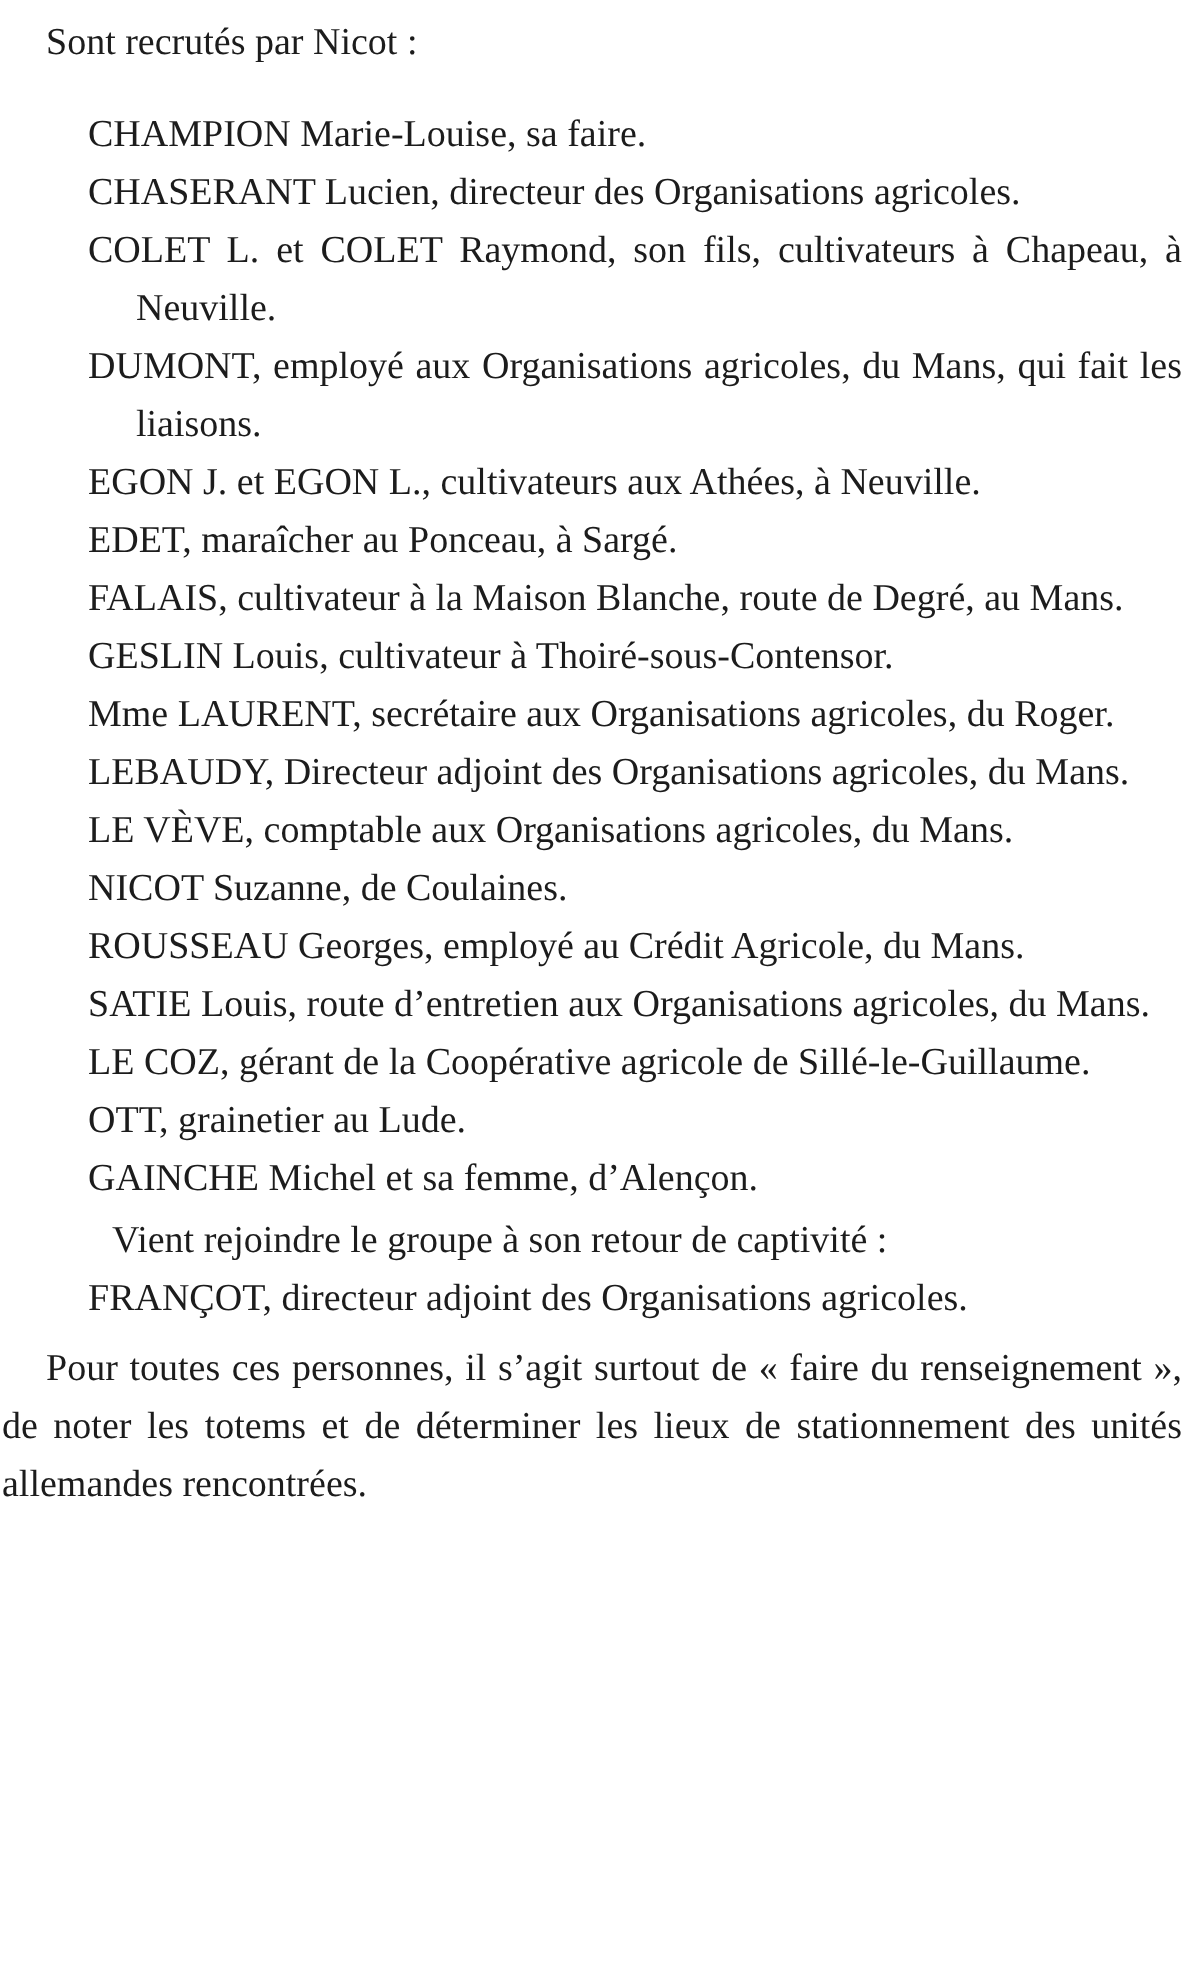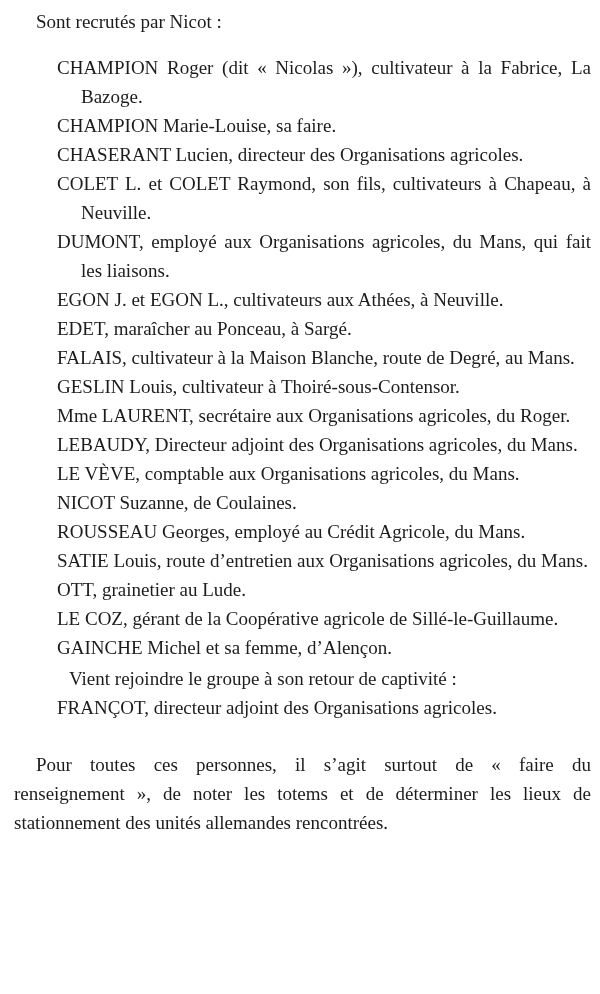--- a/index.html
+++ b/index.html
@@ -14,21 +14,21 @@
     font-family: "Liberation Serif", "DejaVu Serif", serif;
     font-size: 19px;
     line-height: 29px;
     color: #1c1c1c;
     -webkit-font-smoothing: antialiased;
   }
   .page {
     box-sizing: border-box;
     width: 598px;
     height: 994px;
-    padding: 7px 7px 6px 14px;
+    padding: 7px 7px 6px 1px;
   }
   p { margin: 0; }
 
   .intro {
     padding-left: 22px;
     margin-bottom: 17px;
   }
 
   .recruit-list .recruit {
     padding-left: 67px;
@@ -40,50 +40,49 @@
     margin-top: 2px;
     padding-left: 55px;
   }
   .joiner {
     padding-left: 67px;
     text-indent: -24px;
     text-align: justify;
   }
 
   .closing {
-    margin-top: 28px;
+    margin-top: 6px;
     text-indent: 22px;
     text-align: justify;
   }
 </style>
 </head>
 <body>
 
 <div class="page">
 
   <p class="intro">Sont recrutés par Nicot&nbsp;:</p>
 
   <div class="recruit-list">
-    <p class="recruit">CHAMPION Roger (dit «&nbsp;Nicolas&nbsp;»), cultivateur à la Fabrice, La Bazoge.</p>
     <p class="recruit">CHAMPION Marie-Louise, sa faire.</p>
     <p class="recruit">CHASERANT Lucien, directeur des Organisations agricoles.</p>
     <p class="recruit">COLET L. et COLET Raymond, son fils, cultivateurs à Chapeau, à Neuville.</p>
     <p class="recruit">DUMONT, employé aux Organisations agricoles, du Mans, qui fait les liaisons.</p>
     <p class="recruit">EGON J. et EGON L., cultivateurs aux Athées, à Neuville.</p>
     <p class="recruit">EDET, maraîcher au Ponceau, à Sargé.</p>
     <p class="recruit">FALAIS, cultivateur à la Maison Blanche, route de Degré, au Mans.</p>
     <p class="recruit">GESLIN Louis, cultivateur à Thoiré-sous-Contensor.</p>
     <p class="recruit">Mme LAURENT, secrétaire aux Organisations agricoles, du Roger.</p>
     <p class="recruit">LEBAUDY, Directeur adjoint des Organisations agricoles, du Mans.</p>
     <p class="recruit">LE VÈVE, comptable aux Organisations agricoles, du Mans.</p>
     <p class="recruit">NICOT Suzanne, de Coulaines.</p>
     <p class="recruit">ROUSSEAU Georges, employé au Crédit Agricole, du Mans.</p>
     <p class="recruit">SATIE Louis, route d’entretien aux Organisations agricoles, du Mans.</p>
+    <p class="recruit">LE COZ, gérant de la Coopérative agricole de Sillé-le-Guillaume.</p>
     <p class="recruit">OTT, grainetier au Lude.</p>
-    <p class="recruit">LE COZ, gérant de la Coopérative agricole de Sillé-le-Guillaume.</p>
     <p class="recruit">GAINCHE Michel et sa femme, d’Alençon.</p>
   </div>
 
   <p class="joiner-intro">Vient rejoindre le groupe à son retour de captivité&nbsp;:</p>
   <p class="joiner">FRANÇOT, directeur adjoint des Organisations agricoles.</p>
 
   <p class="closing">Pour toutes ces personnes, il s’agit surtout de «&nbsp;faire du renseignement&nbsp;», de noter les totems et de déterminer les lieux de stationnement des unités allemandes rencontrées.</p>
 
 </div>
 

